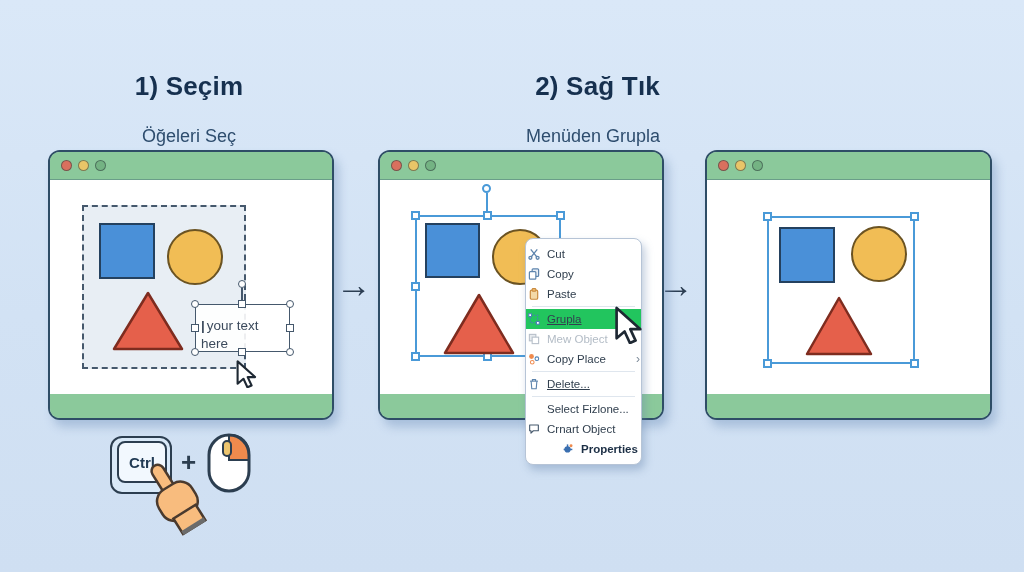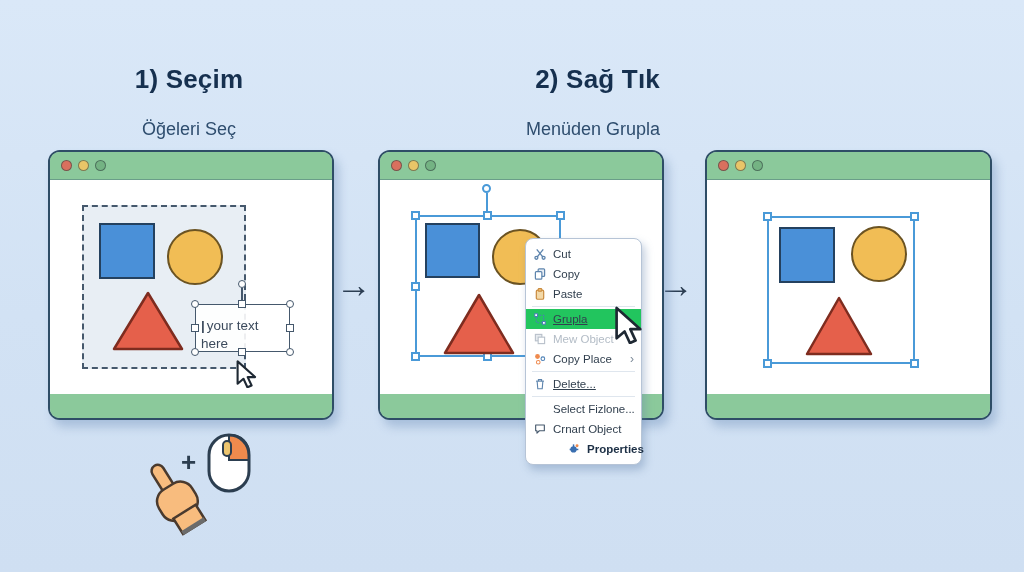--- a/index.html
+++ b/index.html
@@ -1,21 +1,21 @@
 <!DOCTYPE html>
 <html><head>
 <meta charset="utf-8">
 <style>
   html,body{margin:0;padding:0;}
   .stage{position:relative;width:1024px;height:572px;overflow:hidden;
     background:linear-gradient(180deg,#dae8f8 0%,#d2e2f4 55%,#cfdff2 100%);
     font-family:"Liberation Sans",sans-serif;}
   
   .step-header{position:absolute;text-align:center;}
-  .step-title{font-size:26px;font-weight:bold;color:#16304f;letter-spacing:.2px;}
+  .step-title{font-size:26px;font-weight:bold;color:#16304f;letter-spacing:.2px;margin-top:7px;}
   .step-sub{font-size:18px;color:#2e4d6e;margin-top:24px;}
   
   .window{position:absolute;width:282px;height:266px;background:#fff;
     border:2.5px solid #2e4d66;border-radius:12px;
     box-shadow:5px 7px 10px rgba(120,150,190,.45);}
   .titlebar{position:absolute;top:0;left:0;right:0;height:28px;background:#8bc99b;
     border-radius:9px 9px 0 0;border-bottom:1.5px solid rgba(46,77,102,.35);
     display:flex;align-items:center;padding-left:11px;gap:6px;box-sizing:border-box;}
   .dot{width:11px;height:11px;border-radius:50%;border:1.6px solid rgba(45,60,60,.55);box-sizing:border-box;}
   .footerbar{position:absolute;bottom:0;left:0;right:0;height:24px;background:#8bc99b;
@@ -36,21 +36,21 @@
   
   .textbox{position:absolute;border:1.6px solid #45586c;background:rgba(255,255,255,.9);
     font-size:13.5px;color:#3b4a5c;padding:12px 5px;box-sizing:border-box;line-height:1.3;}
   .caret{font-weight:bold;margin-right:2px;}
   
   .flow-arrow{position:absolute;font-size:36px;color:#2c3e52;font-weight:normal;}
   
   .menu{position:absolute;left:525px;top:238px;width:117px;background:#fff;
     border:1.5px solid #b6c4d6;border-radius:8px;box-shadow:3px 5px 9px rgba(100,130,170,.4);
     padding:5px 0;z-index:6;box-sizing:border-box;}
-  .menu-row{display:flex;align-items:center;height:20px;padding:0 7px;gap:7px;
+  .menu-row{display:flex;align-items:center;height:20px;padding:0 1px;gap:7px;
     font-size:11.5px;color:#32404f;white-space:nowrap;}
   .menu-row.hl{background:#22c55e;}
   .menu-row.dis{color:#b3bcc6;}
   .menu-row.bold{font-weight:bold;color:#1c2f45;margin-left:34px;}
   .mi{width:13px;height:13px;flex:0 0 13px;display:flex;align-items:center;justify-content:center;}
   .sub-arrow{margin-left:auto;color:#7c8a99;font-size:12px;}
   .menu-sep{height:1px;background:#dfe6ee;margin:2px 6px;}
   .ul{text-decoration:underline;}
   
   .cursor{position:absolute;z-index:8;}
@@ -258,20 +258,23 @@
     <div class="h h-blue" style="left:56px;top:207px;"></div>
     <div class="h h-blue" style="left:203px;top:207px;"></div>
     <div class="shape-square" style="left:72px;top:75px;width:56px;height:56px;"></div>
     <div class="shape-circle" style="left:144px;top:74px;width:56px;height:56px;"></div>
     <svg class="tri-svg" style="left:96px;top:143px;" width="72" height="62" viewBox="0 0 72 62">
       <polygon points="36,3 4,59 68,59" fill="#e5604b" stroke="#7e2c1f" stroke-width="2.5" stroke-linejoin="round"></polygon>
     </svg>
     <div class="footerbar"></div>
   </div>
 
+  <div class="key">
+    <div class="keyface">Ctrl</div>
+  </div>
   <svg class="cursor" style="left:138px;top:458px;" width="72" height="80" viewBox="0 0 60 70">
     <g transform="rotate(-32 30 35)">
       <rect x="25" y="2" width="11" height="30" rx="5.5" fill="#f8bc7e" stroke="#4a3a2e" stroke-width="2.2"></rect>
       <rect x="14" y="24" width="34" height="30" rx="12" fill="#f8bc7e" stroke="#4a3a2e" stroke-width="2.2"></rect>
       <rect x="20" y="50" width="23" height="16" fill="#f8bc7e" stroke="#4a3a2e" stroke-width="2.2"></rect>
       <rect x="20" y="63" width="23" height="4" fill="#6b6b6b"></rect>
     </g>
   </svg>
   <div class="plus">+</div>
   <svg class="cursor" style="left:206px;top:432px;" width="46" height="62" viewBox="0 0 46 62">

